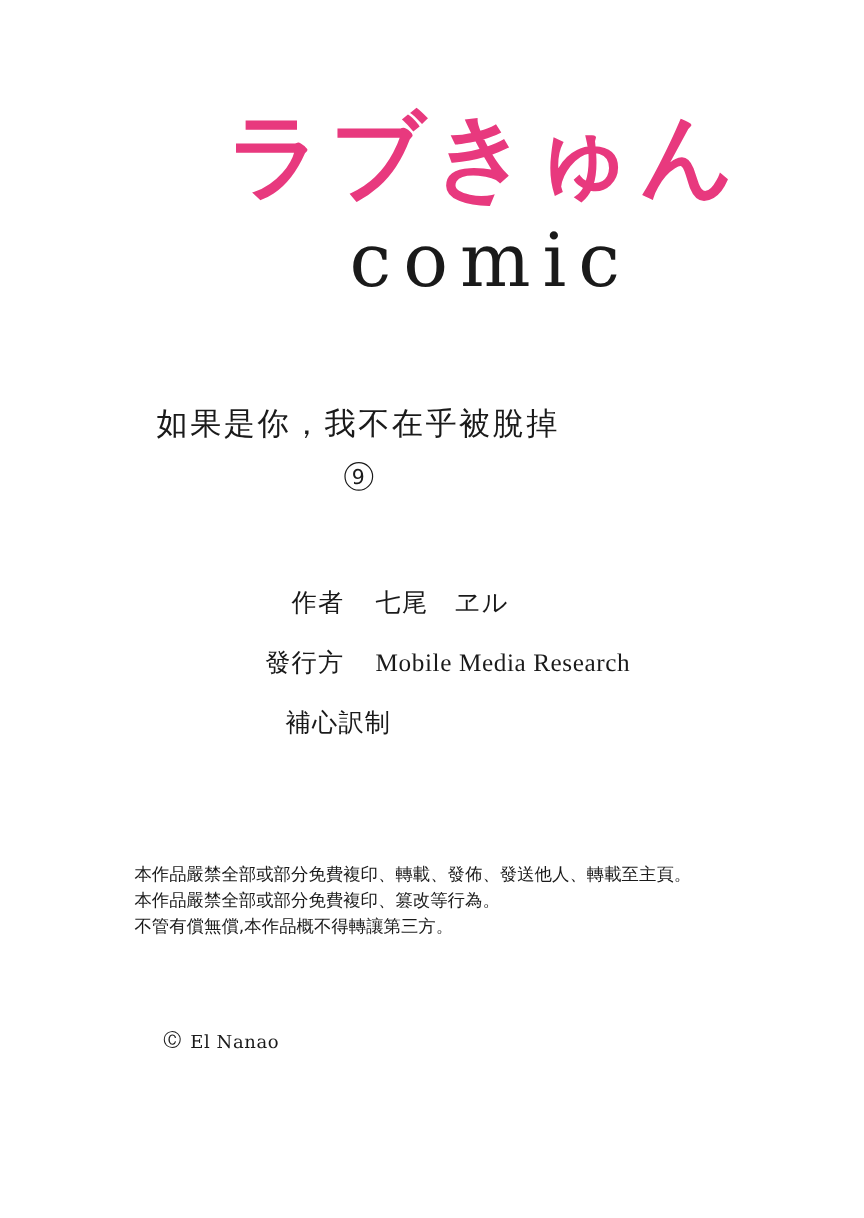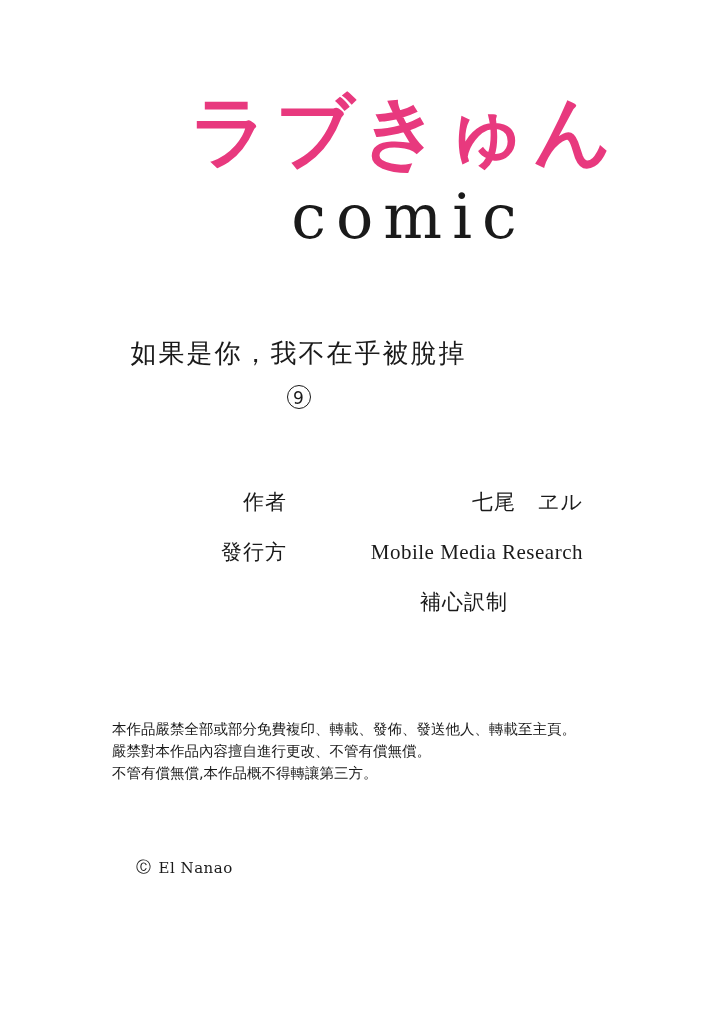--- a/index.html
+++ b/index.html
@@ -102,21 +102,21 @@
     text-align: right;
     width: 150px;
   }
   .credit-value {
     font-family: "DejaVu Serif", serif;
     font-size: 21px;
     color: #1a1a1a;
     letter-spacing: 1px;
     margin-left: 26px;
     width: 270px;
-    text-align: right;
+    text-align: left;
   }
   .credit-value.latin {
     font-family: Liberation Serif, serif;
     letter-spacing: 0.5px;
   }
 
   
   .legal {
     position: absolute;
     top: 718px;
@@ -173,21 +173,21 @@
       <div class="credit-label">發行方</div>
       <div class="credit-value latin">Mobile Media Research</div>
     </div>
     <div class="credit-row">
       <div class="credit-value">補心訳制</div>
     </div>
   </div>
 
   <div class="legal">
     <div class="legal-line">本作品嚴禁全部或部分免費複印、轉載、發佈、發送他人、轉載至主頁。</div>
-    <div class="legal-line">嚴禁對本作品內容擅自進行更改、不管有償無償。</div>
+    <div class="legal-line">本作品嚴禁全部或部分免費複印、篡改等行為。</div>
     <div class="legal-line">不管有償無償,本作品概不得轉讓第三方。</div>
   </div>
 
   <div class="copyright">
     <span class="mark">Ⓒ</span>
     <span>El Nanao</span>
   </div>
 
 </div>
 

